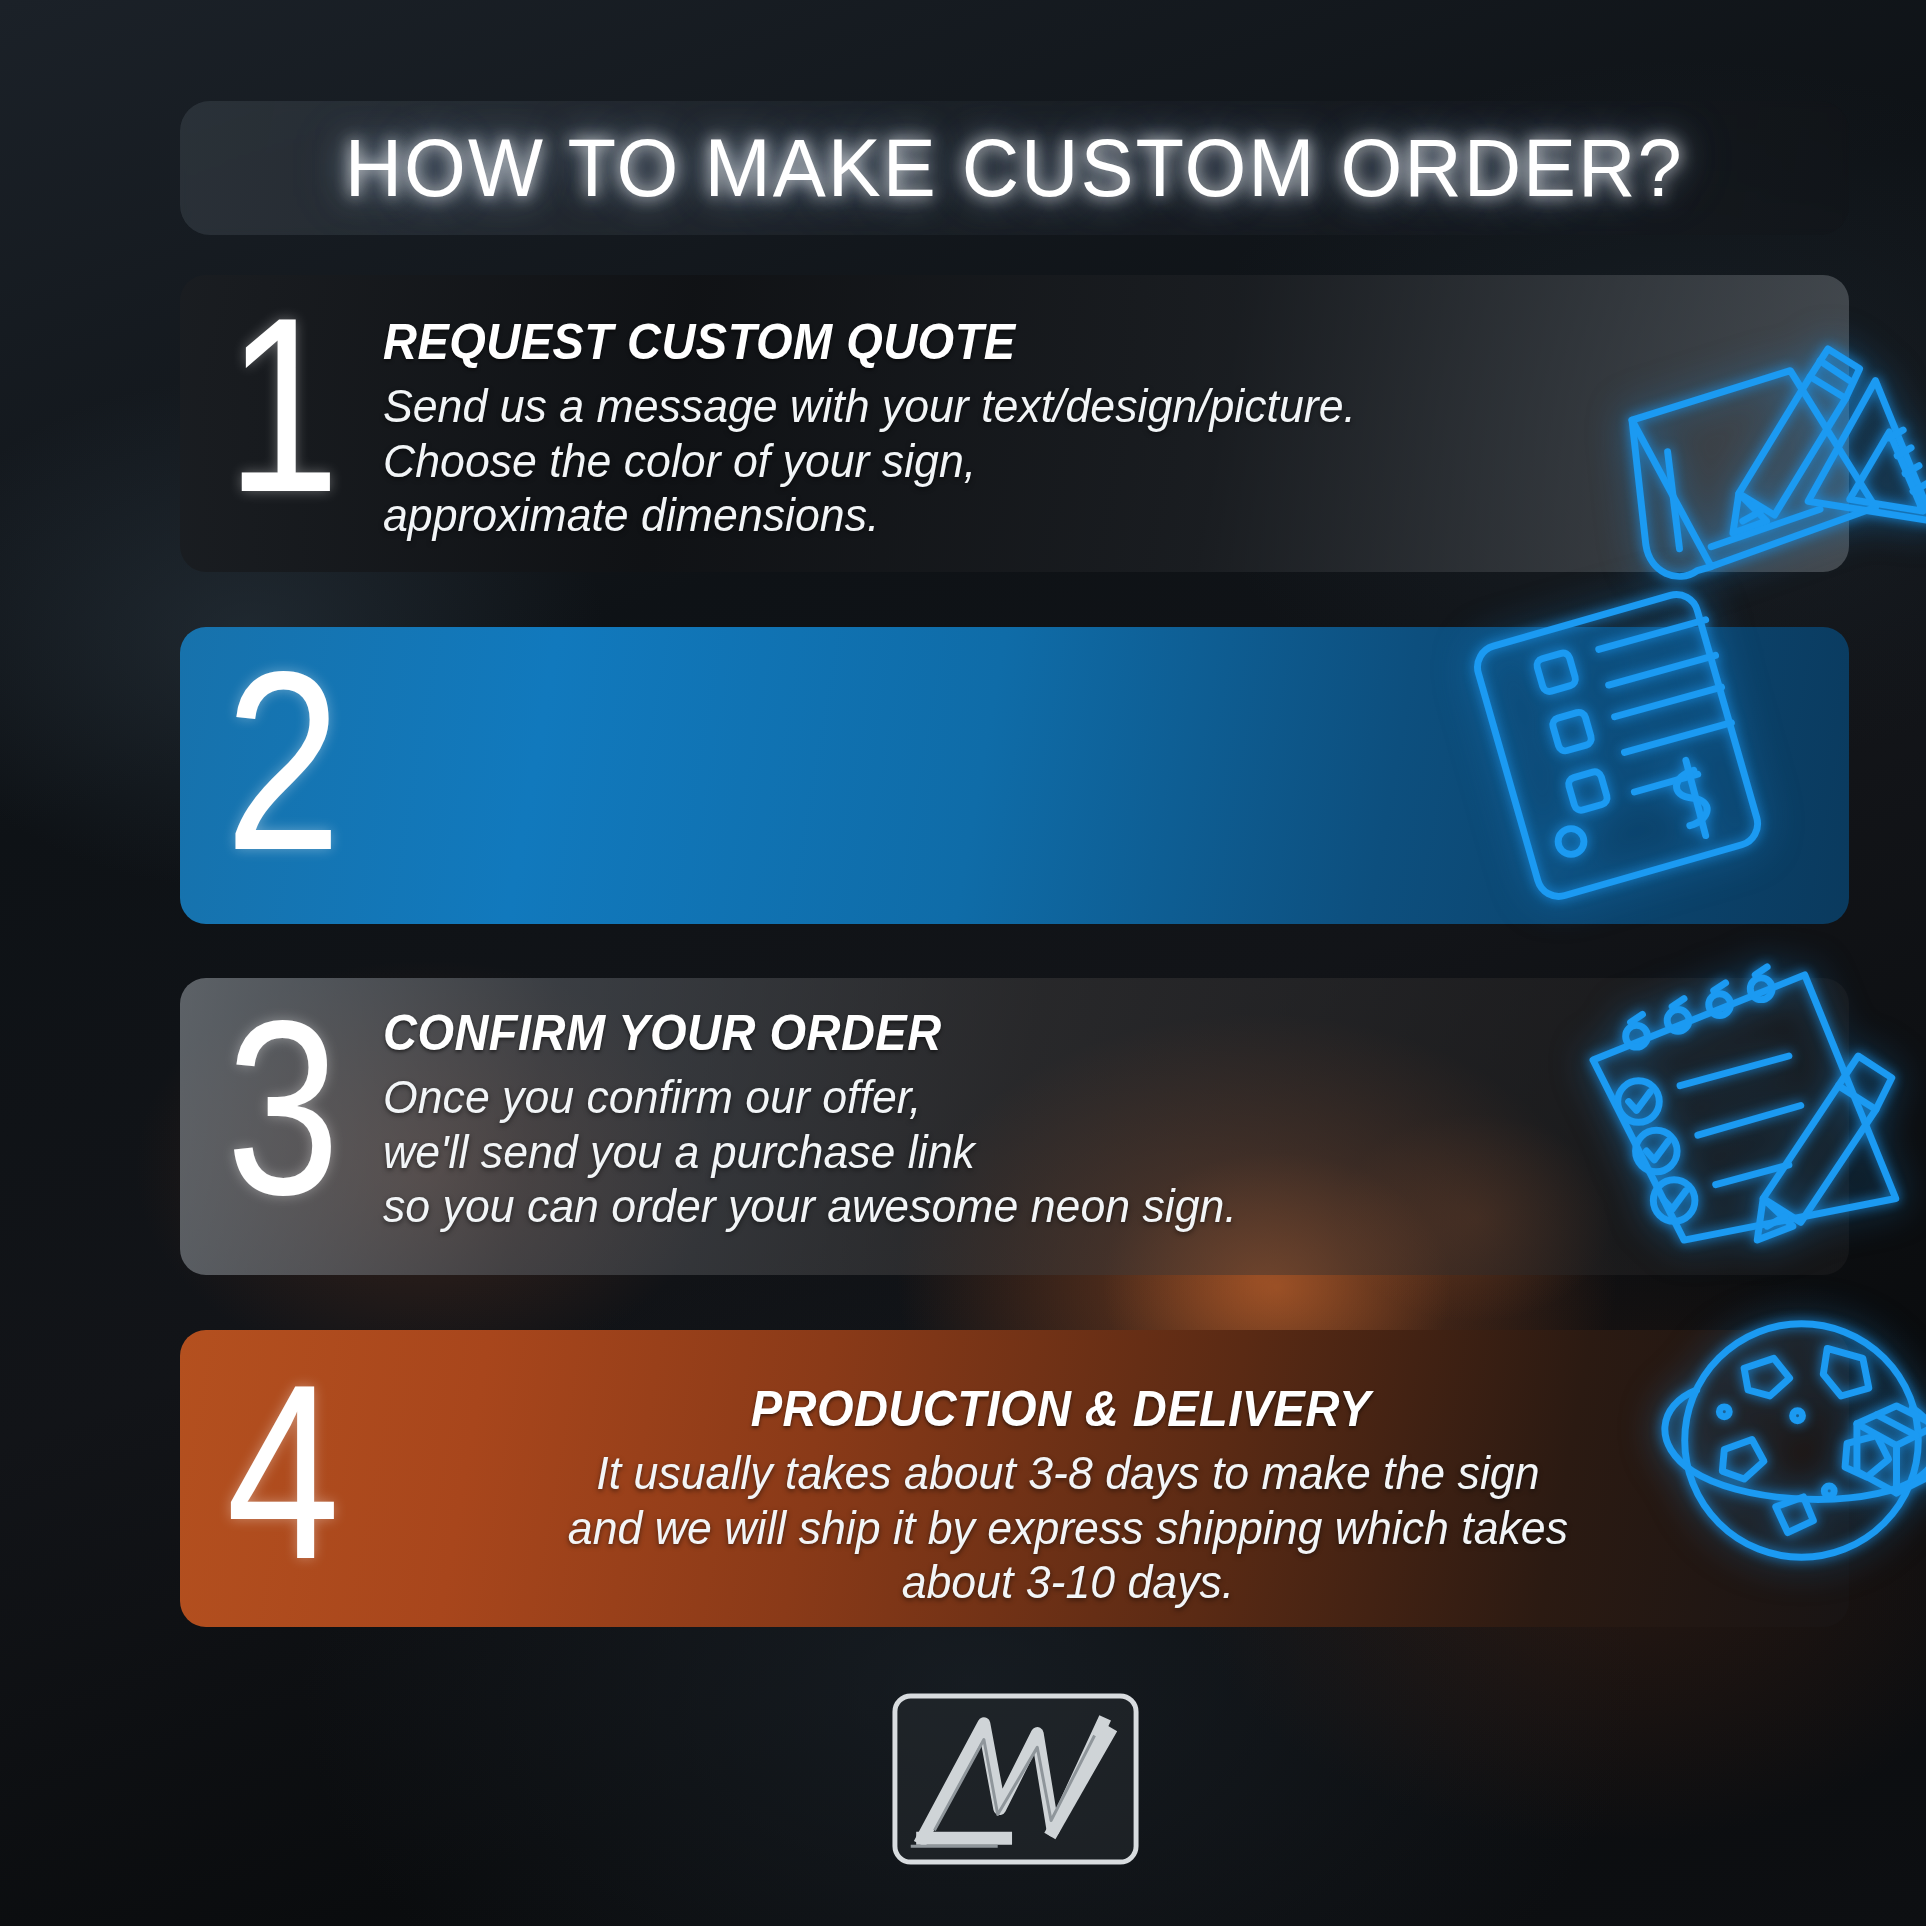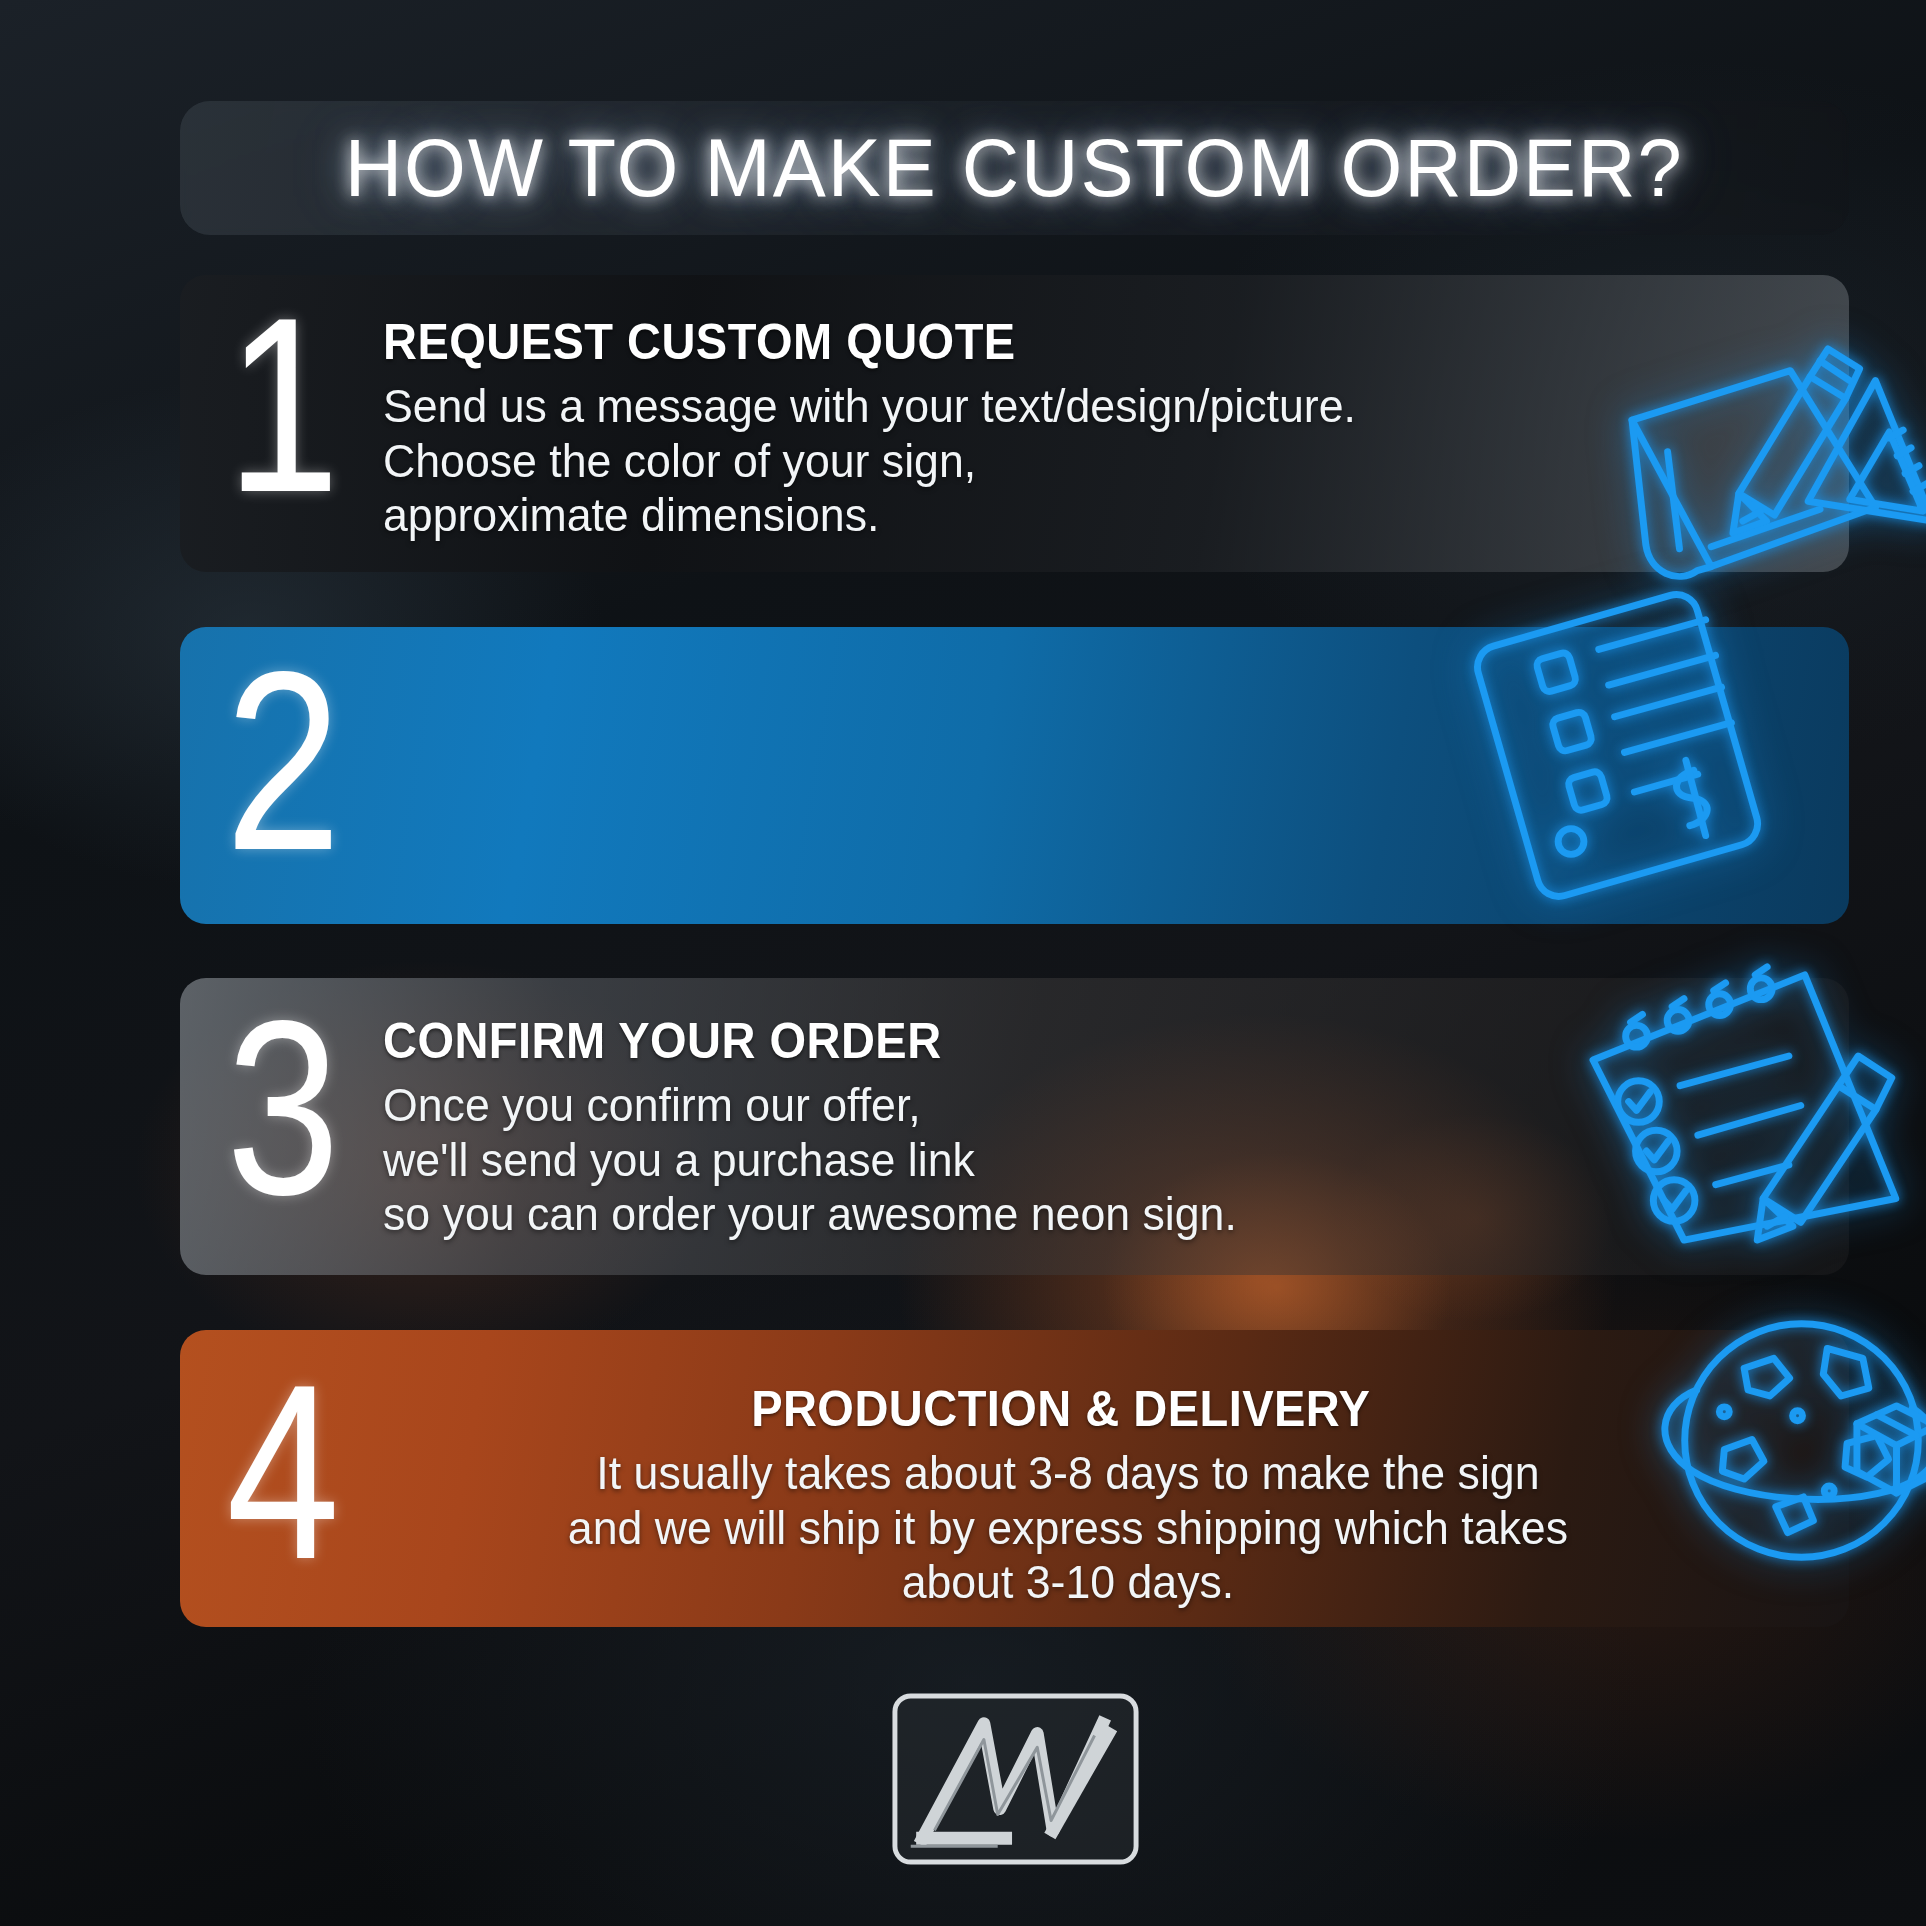--- a/index.html
+++ b/index.html
@@ -78,21 +78,21 @@
     line-height: 1;
     font-weight: 300;
     color: #ffffff;
     text-align: center;
     padding-top: 6px;
     letter-spacing: -4px;
     text-shadow: 0 0 14px rgba(255,255,255,0.35);
     font-stretch: condensed;
     transform: scaleX(0.82);
   }
-  .step-body { flex: 1 1 auto; padding-top: 38px; padding-right: 24px; }
+  .step-body { flex: 1 1 auto; padding-top: 38px; padding-right: 24px; font-style: italic; }
   .step-title {
     font-size: 50px;
     font-weight: 700;
     color: #ffffff;
     letter-spacing: 0.5px;
     margin-bottom: 8px;
     text-shadow: 0 2px 4px rgba(0,0,0,0.55);
     font-stretch: condensed;
     transform: scaleX(0.94);
     transform-origin: left center;
@@ -105,21 +105,21 @@
     text-shadow: 0 2px 5px rgba(0,0,0,0.5);
     font-stretch: condensed;
     transform: scaleX(0.95);
     transform-origin: left top;
   }
   .step-text span { display: block; }
 
   
   #card2 .step-body { padding-top: 51px; }
   #card2 .step-num  { font-size: 255px; }
-  #card3 .step-body { padding-top: 34px; }
+  #card3 .step-body { padding-top: 26px; }
   #card4 .step-body { padding-top: 50px; text-align: center; }
   #card4 .step-num  { padding-top: 18px; }
 
   
   .neon-icon { position: absolute; pointer-events: none; }
   .neon-icon svg {
     overflow: visible;
     filter: drop-shadow(0 0 6px rgba(25,150,240,0.85)) drop-shadow(0 0 18px rgba(25,150,240,0.5));
   }
   .neon-icon svg * { fill: none; stroke: #1b9af2; stroke-width: 7; stroke-linecap: round; stroke-linejoin: round; }

